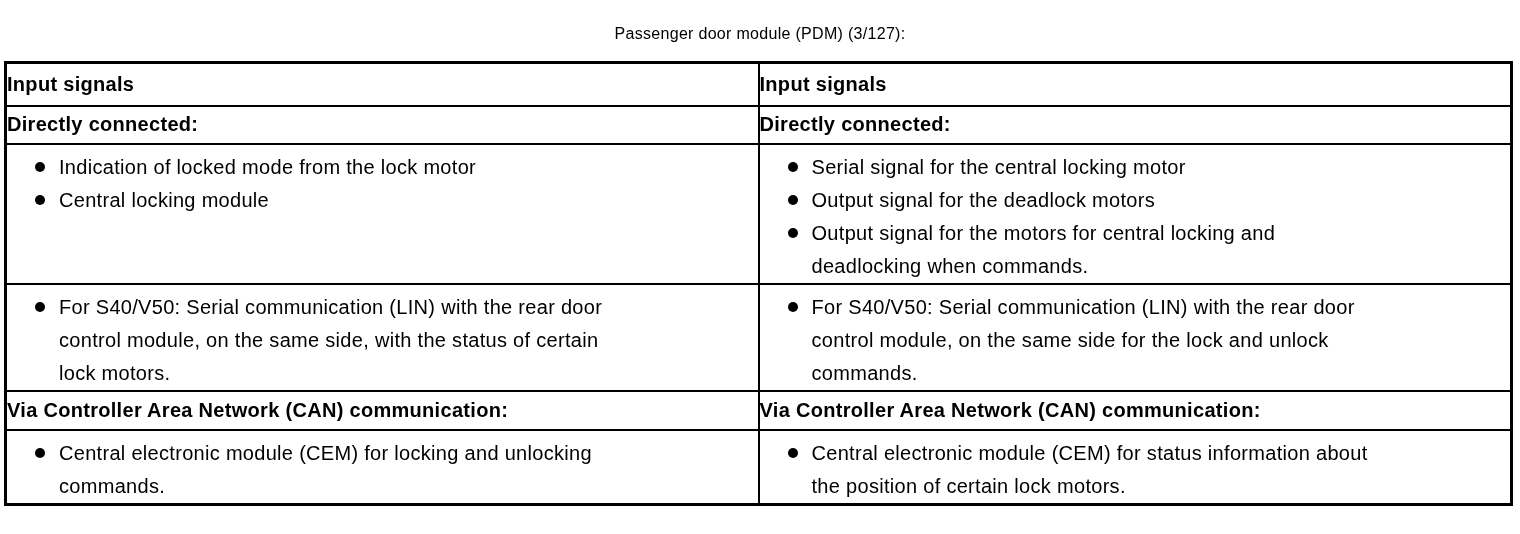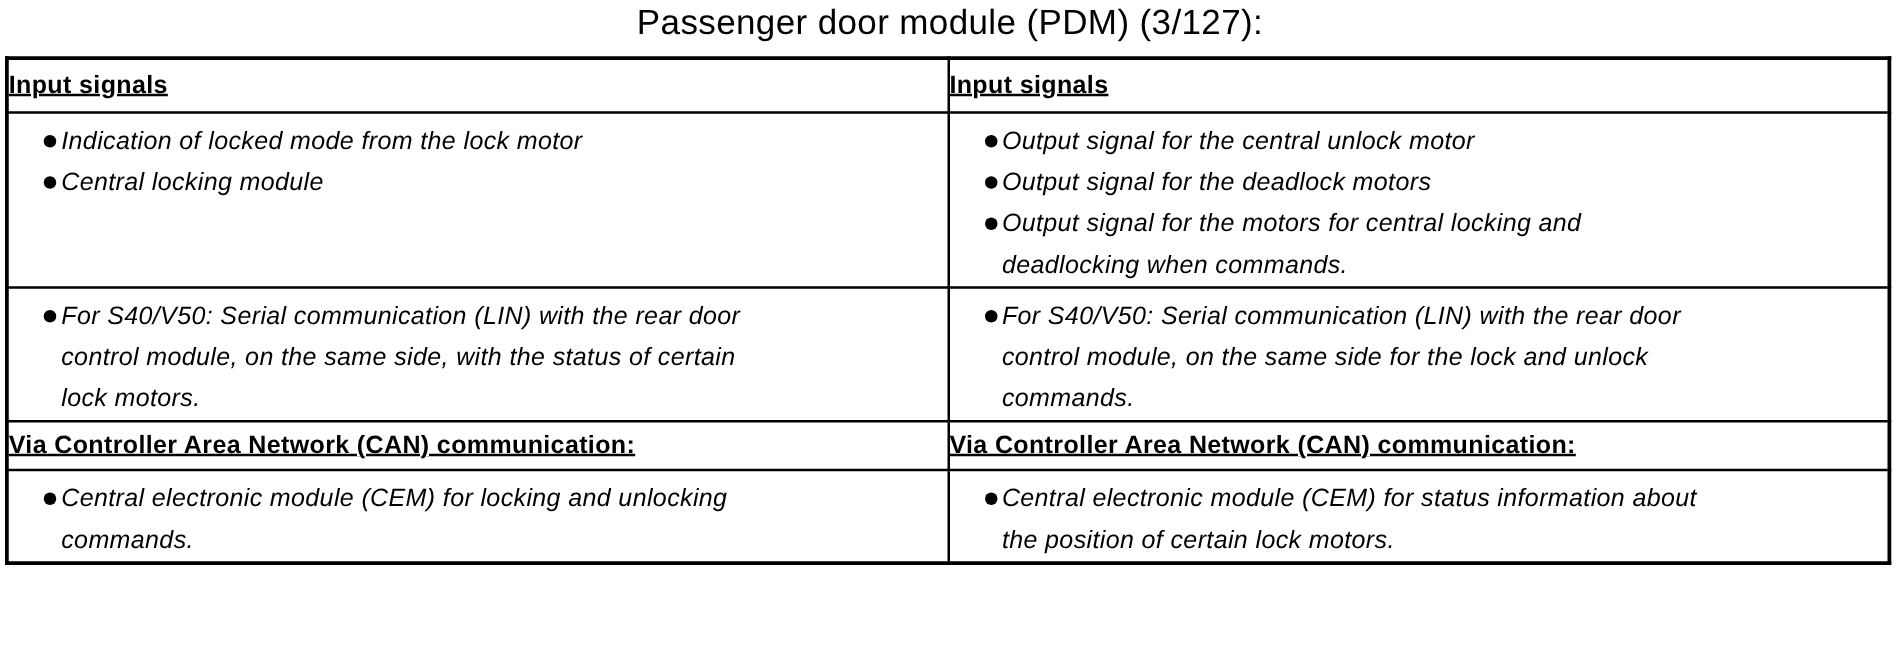--- a/index.html
+++ b/index.html
@@ -5,23 +5,23 @@
   * { box-sizing: border-box; }
   html, body { margin: 0; padding: 0; }
   body {
     width: 1520px; height: 534px;
     background: #ffffff; color: #000000;
     font-family: "Liberation Sans", sans-serif;
     overflow: hidden;
   }
   .page-title {
     text-align: center;
-    font-size: 28px;
+    font-size: 16px;
     line-height: 26px;
-    margin-top: 5px;
+    margin-top: 21px;
     letter-spacing: 0.3px;
   }
   table.signals {
     border-collapse: collapse;
     table-layout: fixed;
     width: 1509px;
     margin: 14px 0 0 4px;
     border: 3px solid #000;
   }
   table.signals td {
@@ -35,29 +35,27 @@
   tr.row-items-1      { height: 139px; }
   tr.row-sec-heading-2{ height: 44px; }
   tr.row-items-2      { height: 105px; }
   tr.row-sec-heading-3{ height: 39px; margin-top: 12px; }
   tr.row-items-3      { height: 74px; }
   td.heading-cell {
     font-weight: bold;
     vertical-align: middle;
     padding-left: 6px;
     letter-spacing: 0.2px;
-    text-decoration: underline;
   }
   td.items-cell { vertical-align: top; }
   .items { padding: 6px 8px 0 28px; }
   .bullet-item {
     display: flex;
-    gap: 4px;
+    gap: 14px;
     line-height: 33px;
-    font-style: italic;
   }
   .bullet-dot {
     flex: 0 0 10px;
     width: 10px; height: 10px;
     margin-top: 11px;
     border-radius: 50%;
     background: #000;
   }
   .bullet-text { white-space: pre-line; }
 </style>
@@ -66,39 +64,43 @@
 
 <div class="page-title">Passenger door module (PDM) (3/127):</div>
 
 <table class="signals">
   <tbody>
       <tr class="row-col-header">
     <td class="heading-cell">Input signals</td>
     <td class="heading-cell">Input signals</td>
   </tr>
 
+  <tr class="row-sec-heading-1">
+    <td class="heading-cell">Directly connected:</td>
+    <td class="heading-cell">Directly connected:</td>
+  </tr>
 
   <tr class="row-items-1">
     <td class="items-cell">
       <div class="items">
         <div class="bullet-item">
           <span class="bullet-dot"></span>
           <div class="bullet-text">Indication of locked mode from the lock motor</div>
         </div>
         <div class="bullet-item">
           <span class="bullet-dot"></span>
           <div class="bullet-text">Central locking module</div>
         </div>
       </div>
     </td>
     <td class="items-cell">
       <div class="items">
         <div class="bullet-item">
           <span class="bullet-dot"></span>
-          <div class="bullet-text">Output signal for the central unlock motor</div>
+          <div class="bullet-text">Serial signal for the central locking motor</div>
         </div>
         <div class="bullet-item">
           <span class="bullet-dot"></span>
           <div class="bullet-text">Output signal for the deadlock motors</div>
         </div>
         <div class="bullet-item">
           <span class="bullet-dot"></span>
           <div class="bullet-text">Output signal for the motors for central locking and
 deadlocking when commands.</div>
         </div>

